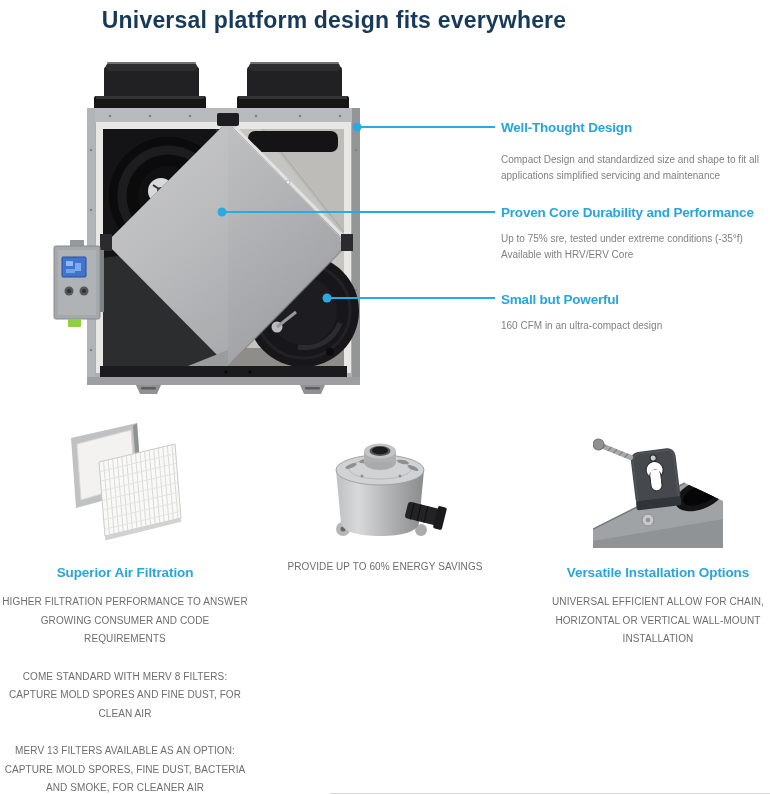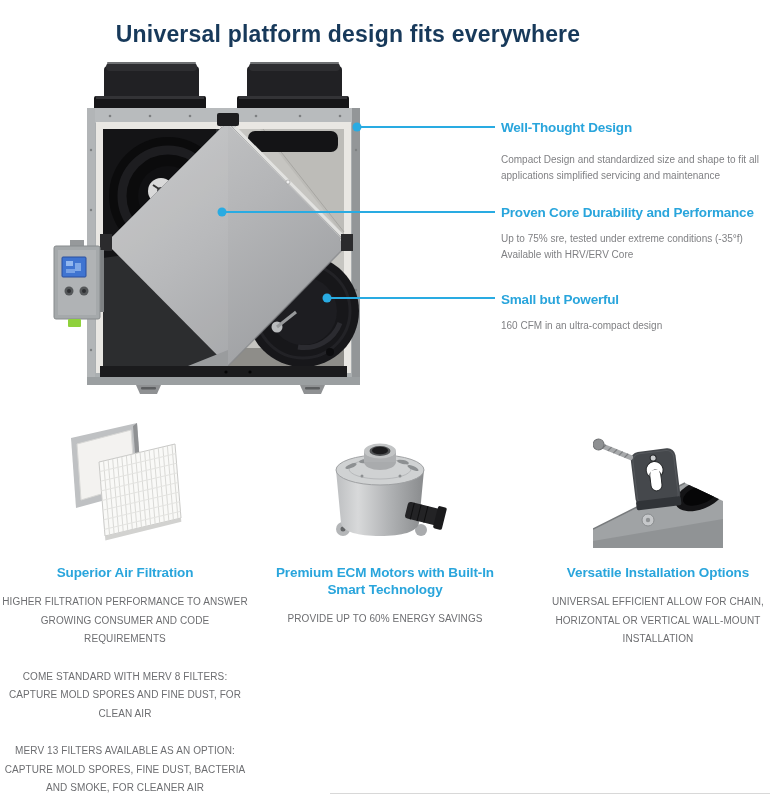--- a/index.html
+++ b/index.html
@@ -2,21 +2,21 @@
 <html><head>
 <meta charset="utf-8">
 <style>
   html,body{margin:0;padding:0;}
   body{
     width:770px;height:795px;position:relative;overflow:hidden;
     background:#ffffff;
     font-family:"Liberation Sans", sans-serif;
   }
   .page-title{
-    position:absolute;top:3px;left:0;width:660px;margin:18px;
+    position:absolute;top:3px;left:0;width:660px;margin:4px;
     text-align:center;font-size:23px;font-weight:700;color:#17395a;
     letter-spacing:0.2px;
   }
   .hero-svg{position:absolute;left:40px;top:50px;}
   .callout{position:absolute;left:501px;width:272px;}
   .callout h3{
     margin:0;font-size:13.5px;font-weight:700;color:#29a5dc;
     line-height:17px;letter-spacing:-0.2px;white-space:pre;
   }
   .callout p{
@@ -248,22 +248,20 @@
         <ellipse cx="62" cy="33" rx="10.5" ry="5" fill="#515355"></ellipse>
         <ellipse cx="62" cy="32.5" rx="8" ry="3.8" fill="#1c1c1e"></ellipse>
       </g>
       <g transform="rotate(14 100 95)">
         <rect x="88" y="86" width="34" height="17" rx="3" fill="#232325"></rect>
         <rect x="118" y="83" width="9" height="23" rx="2" fill="#1a1a1c"></rect>
         <path d="M94 86 V103 M101 86 V103 M108 86 V103" stroke="#0f0f10"></path>
       </g>
     </svg>
   </div>
-  <h3>Premium ECM Motors with Built-In
-Smart Technology</h3>
   <p>PROVIDE UP TO 60% ENERGY SAVINGS</p>
 </div>
 
 <div class="feature" style="left:528px">
   <div class="img">
     <svg width="130" height="125" viewBox="0 0 130 125">
       <defs>
         <clipPath id="bsurf">
             <polygon points="0,106 92,60 130,78 130,125 0,125"></polygon>
           </clipPath>

